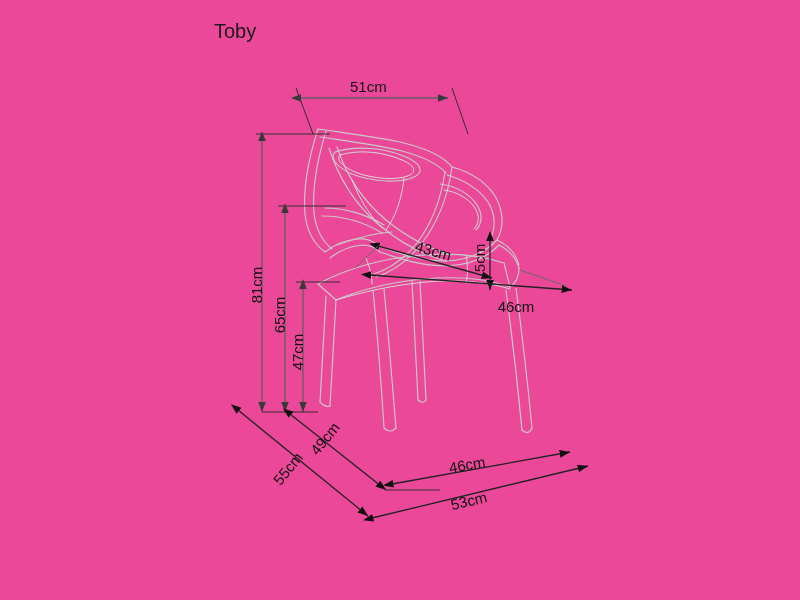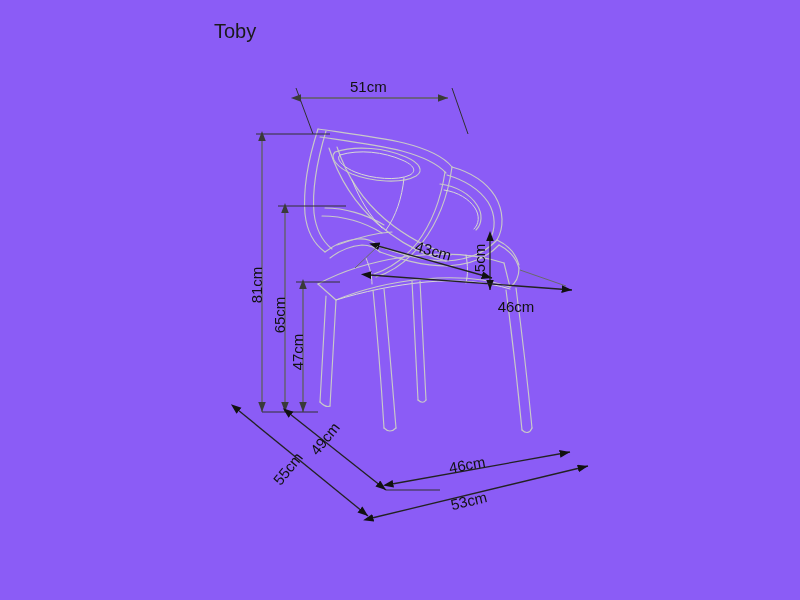--- a/index.html
+++ b/index.html
@@ -12,21 +12,21 @@
     height: 600px;
     font-family: "Liberation Sans", sans-serif;
     overflow: hidden;
     position: relative;
   }
   #sheet {
     position: absolute;
     left: 0; top: 0;
     width: 800px;
     height: 600px;
-    background: #8b5cf6;
+    background: #ec4899;
   }
   #drawing-svg {
     position: absolute;
     left: 0; top: 0;
     width: 800px;
     height: 600px;
     display: block;
   }
   .dim-text {
     font-family: "Liberation Sans", sans-serif;

